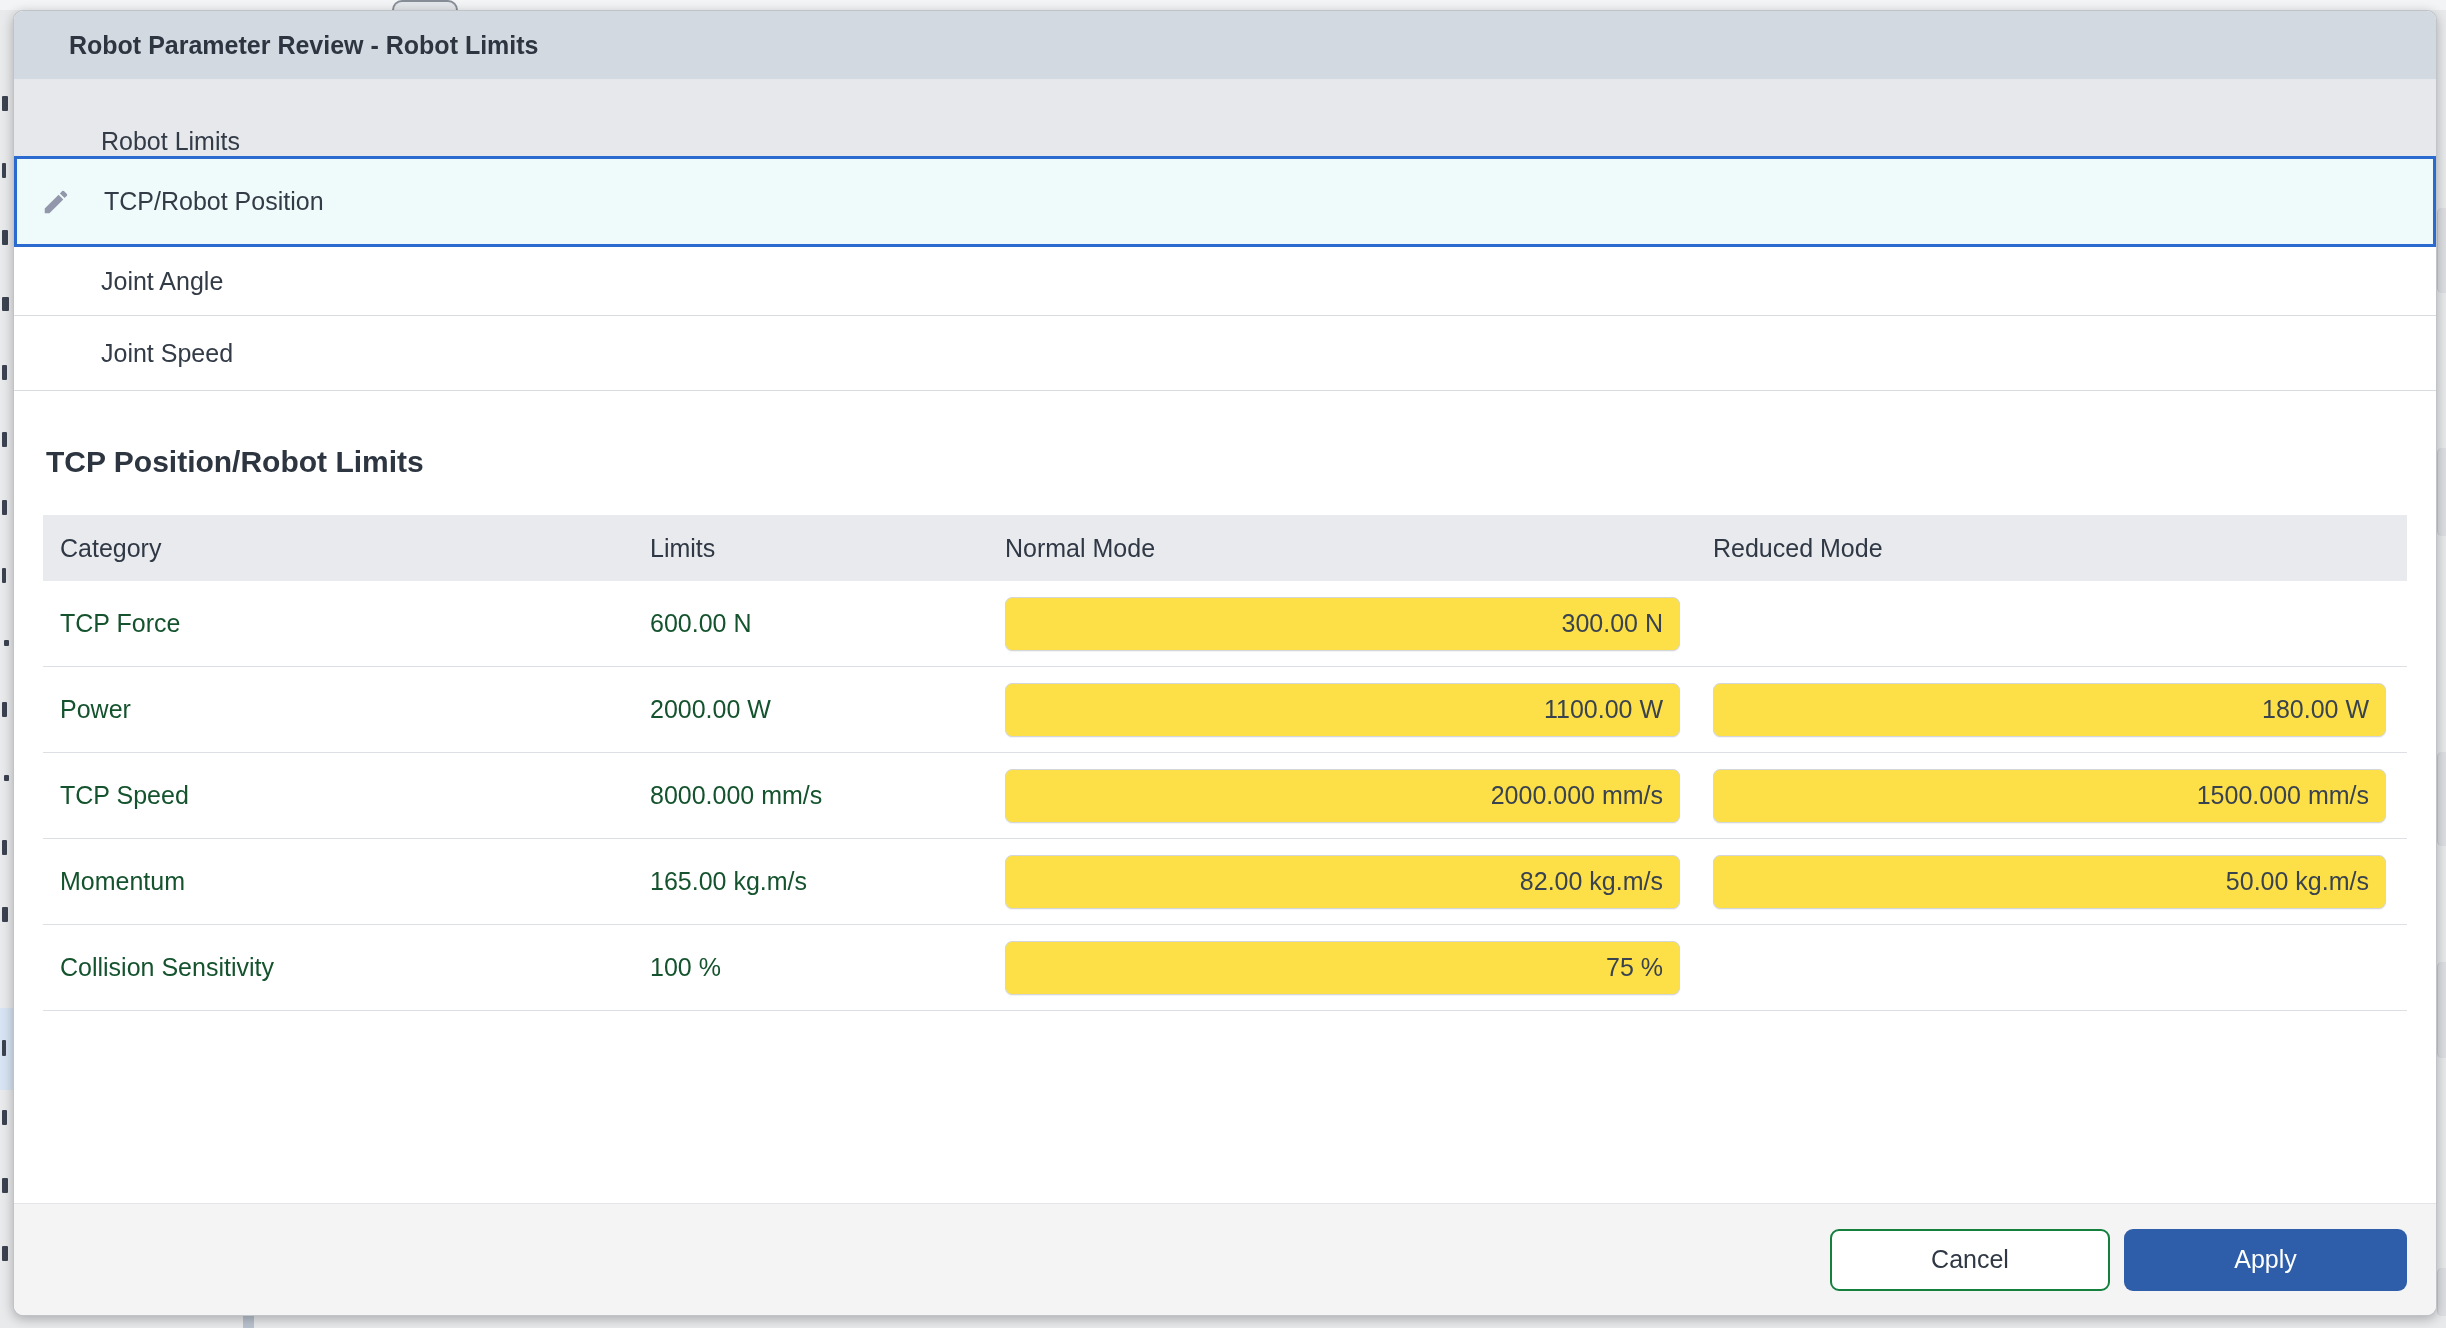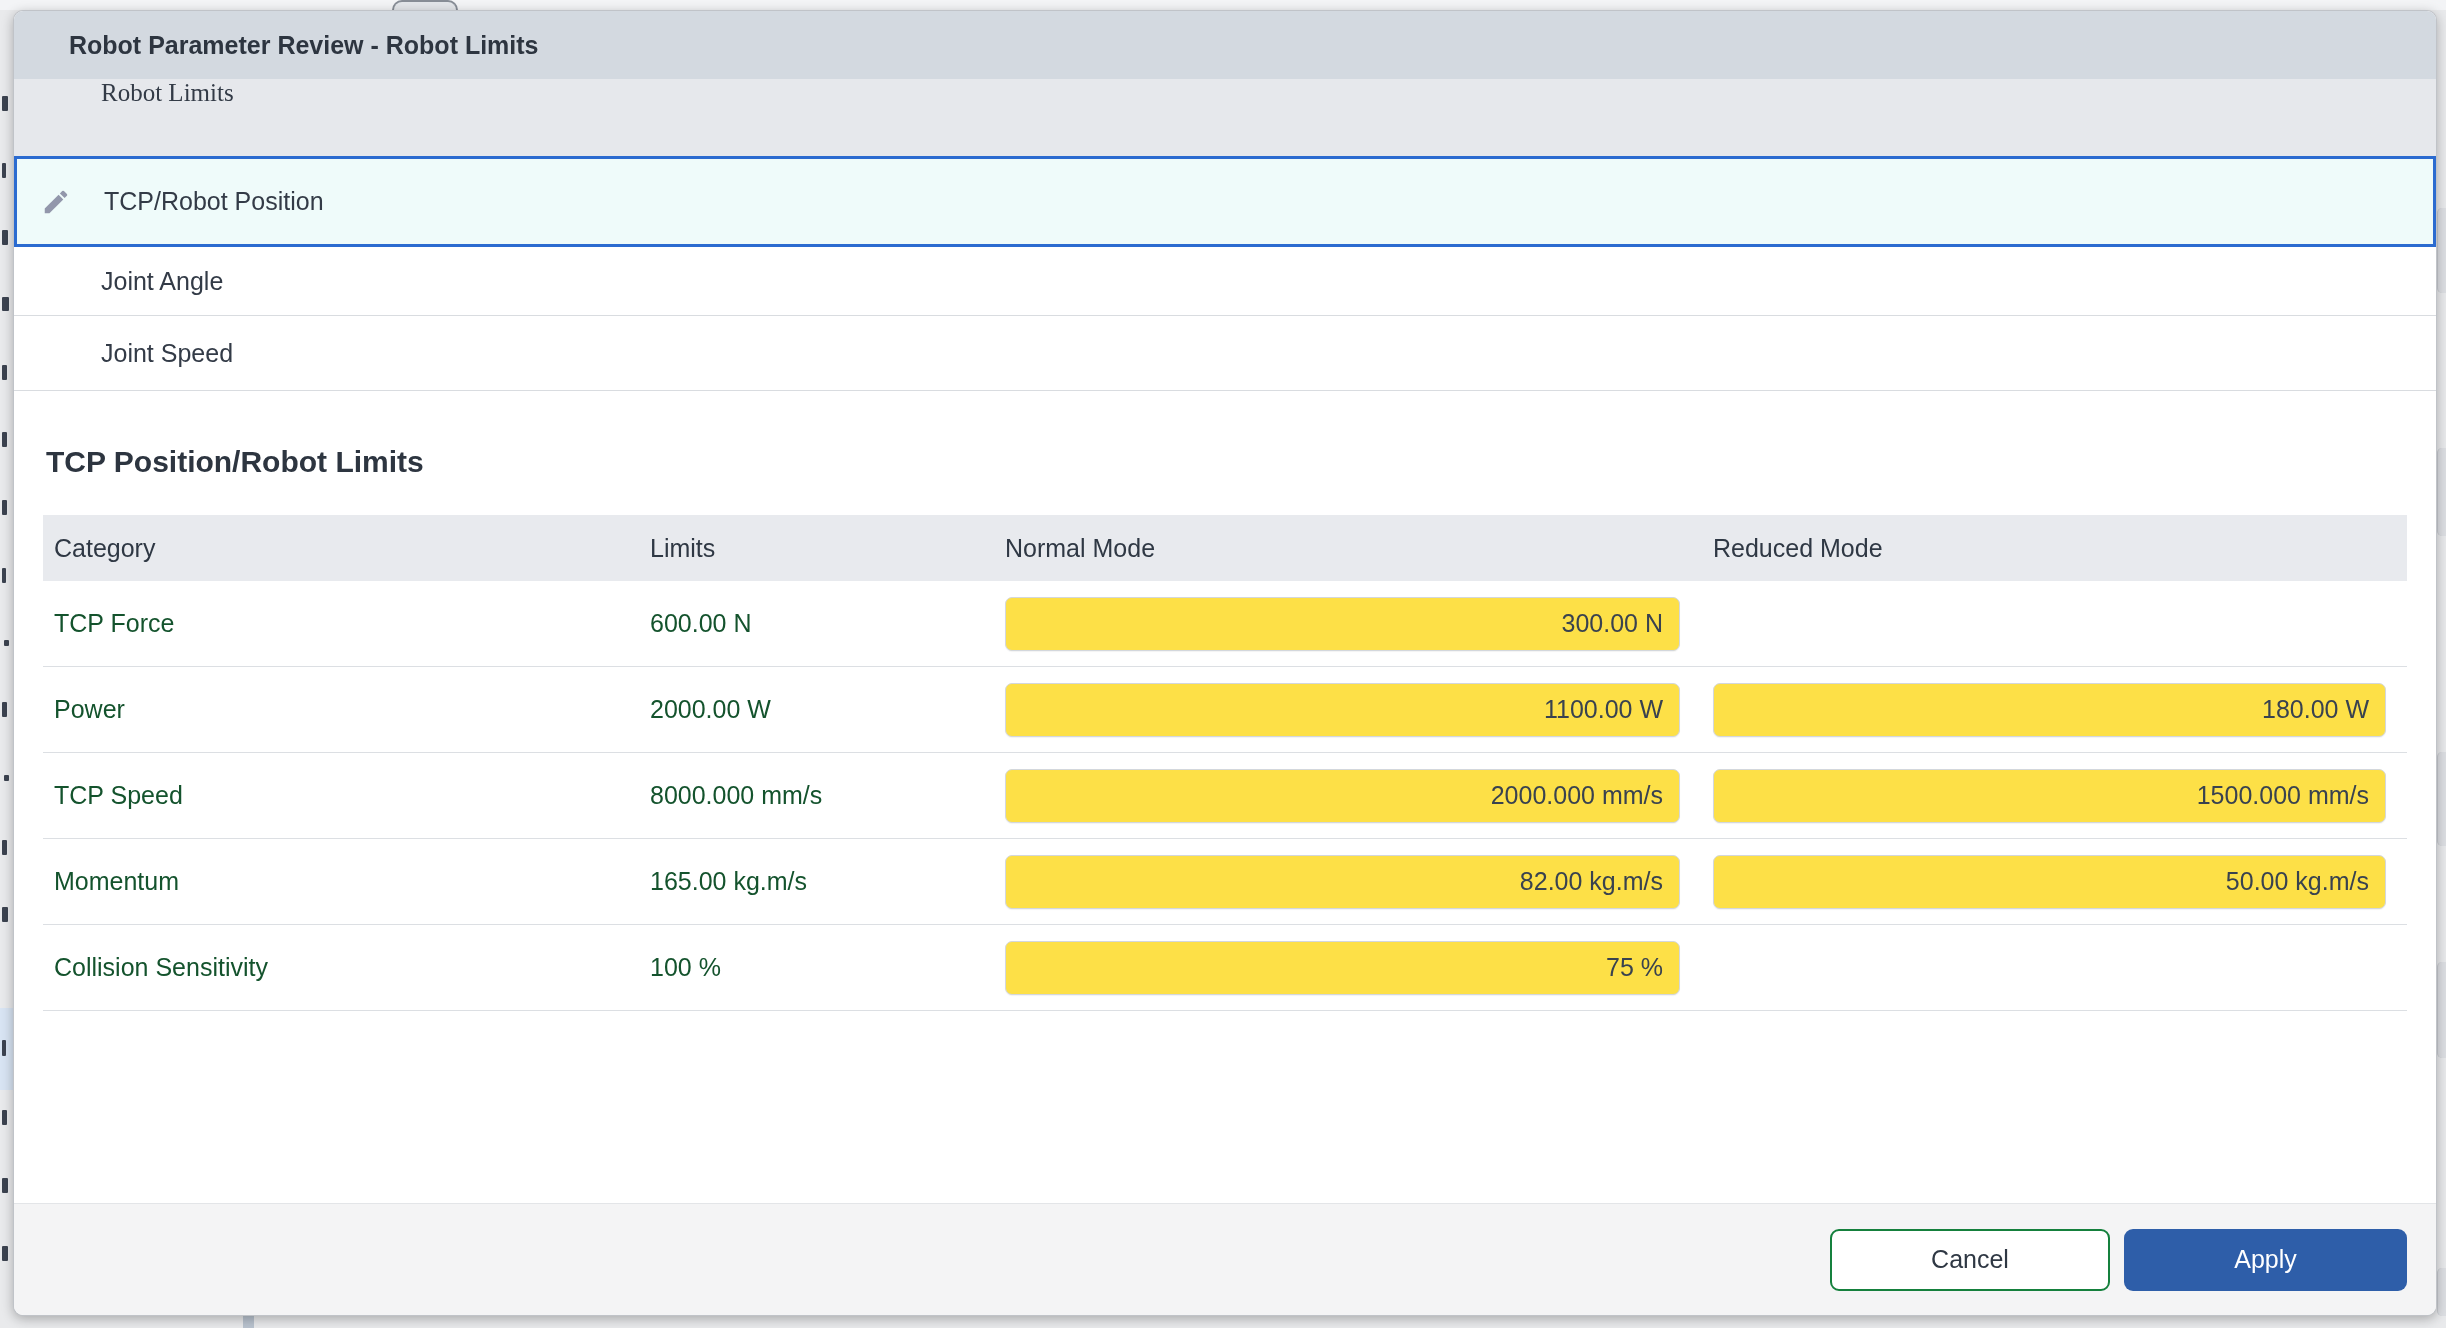--- a/index.html
+++ b/index.html
@@ -41,21 +41,21 @@
     display:flex;flex-direction:column;overflow:hidden;
   }
   .titlebar{
     height:68px;flex:none;background:var(--titlebar-bg);
     display:flex;align-items:center;padding-left:55px;
   }
   .titlebar .title{font-size:25px;font-weight:700;color:#2d3540;}
 
   .nav-group{
     height:77px;flex:none;background:var(--nav-group-bg);
-    display:flex;align-items:flex-start;padding-left:87px;font-size:25px;cursor:default;font-family:Liberation Serif, serif;
+    display:flex;align-items:flex-end;padding-left:87px;font-size:25px;cursor:default;
   }
   .nav-item{
     flex:none;display:flex;align-items:center;padding-left:87px;font-size:25px;
     background:#fff;border-bottom:1px solid #d9dce0;cursor:default;position:relative;
   }
   .nav-item.selected{
     height:91px;background:var(--selected-row-bg);
     border:3px solid var(--selected-row-border);
     text-align:center;
   }
@@ -69,21 +69,21 @@
 
   .grid-row{
     display:grid;
     grid-template-columns:607px 355px 675px 33px 673px 1fr;
     align-items:center;width:100%;
   }
   .thead{height:66px;background:var(--header-row-bg);}
   .thead .cell{font-size:25px;font-weight:500;color:#2f3844;}
   .trow{height:86px;border-bottom:1px solid #dcdfe3;background:#fff;}
   .cell{font-size:25px;color:#14532d;}
-  .cell.first{padding-left:11px;}
+  .cell.first{padding-left:17px;}
   .num-input{
     width:100%;height:54px;background:#fde047;border:1px solid #d3d7dc;border-radius:7px;
     text-align:right;padding:0 16px;font-size:25px;color:#39424f;
     font-family:"Liberation Sans","DejaVu Sans",sans-serif;
     box-shadow:0 1px 1px rgba(0,0,0,.05);outline:none;
   }
 
   .footer{
     height:112px;flex:none;background:var(--footer-bg);border-top:1px solid #e3e5e8;
     display:flex;align-items:center;justify-content:flex-end;gap:14px;padding-right:29px;

